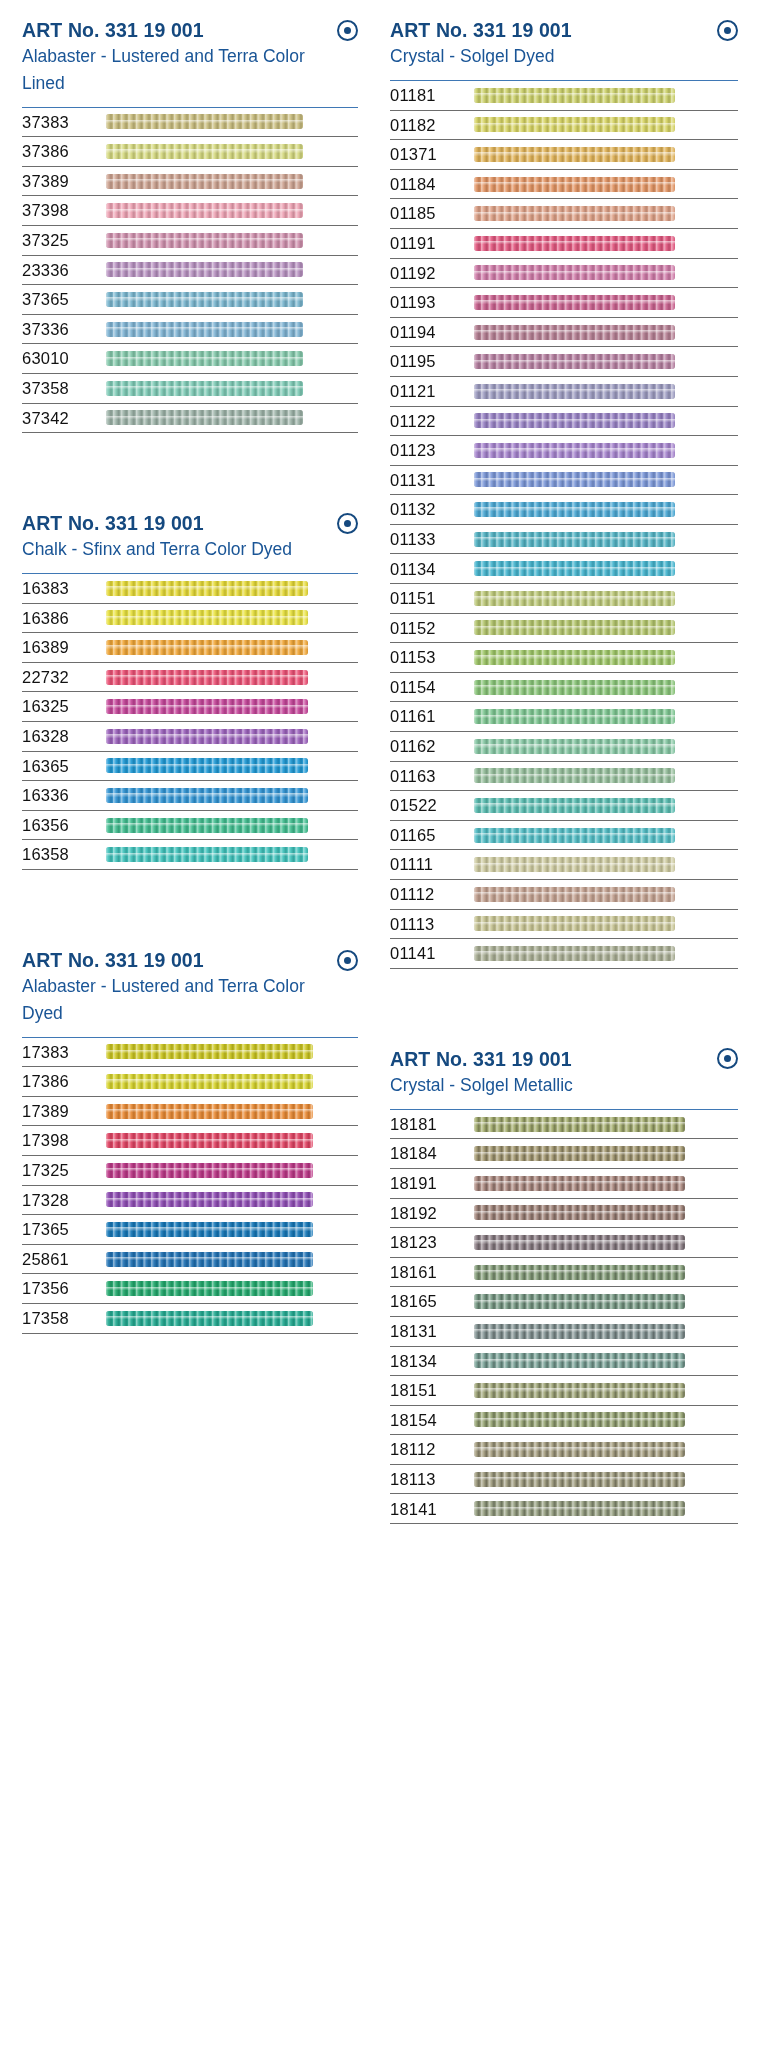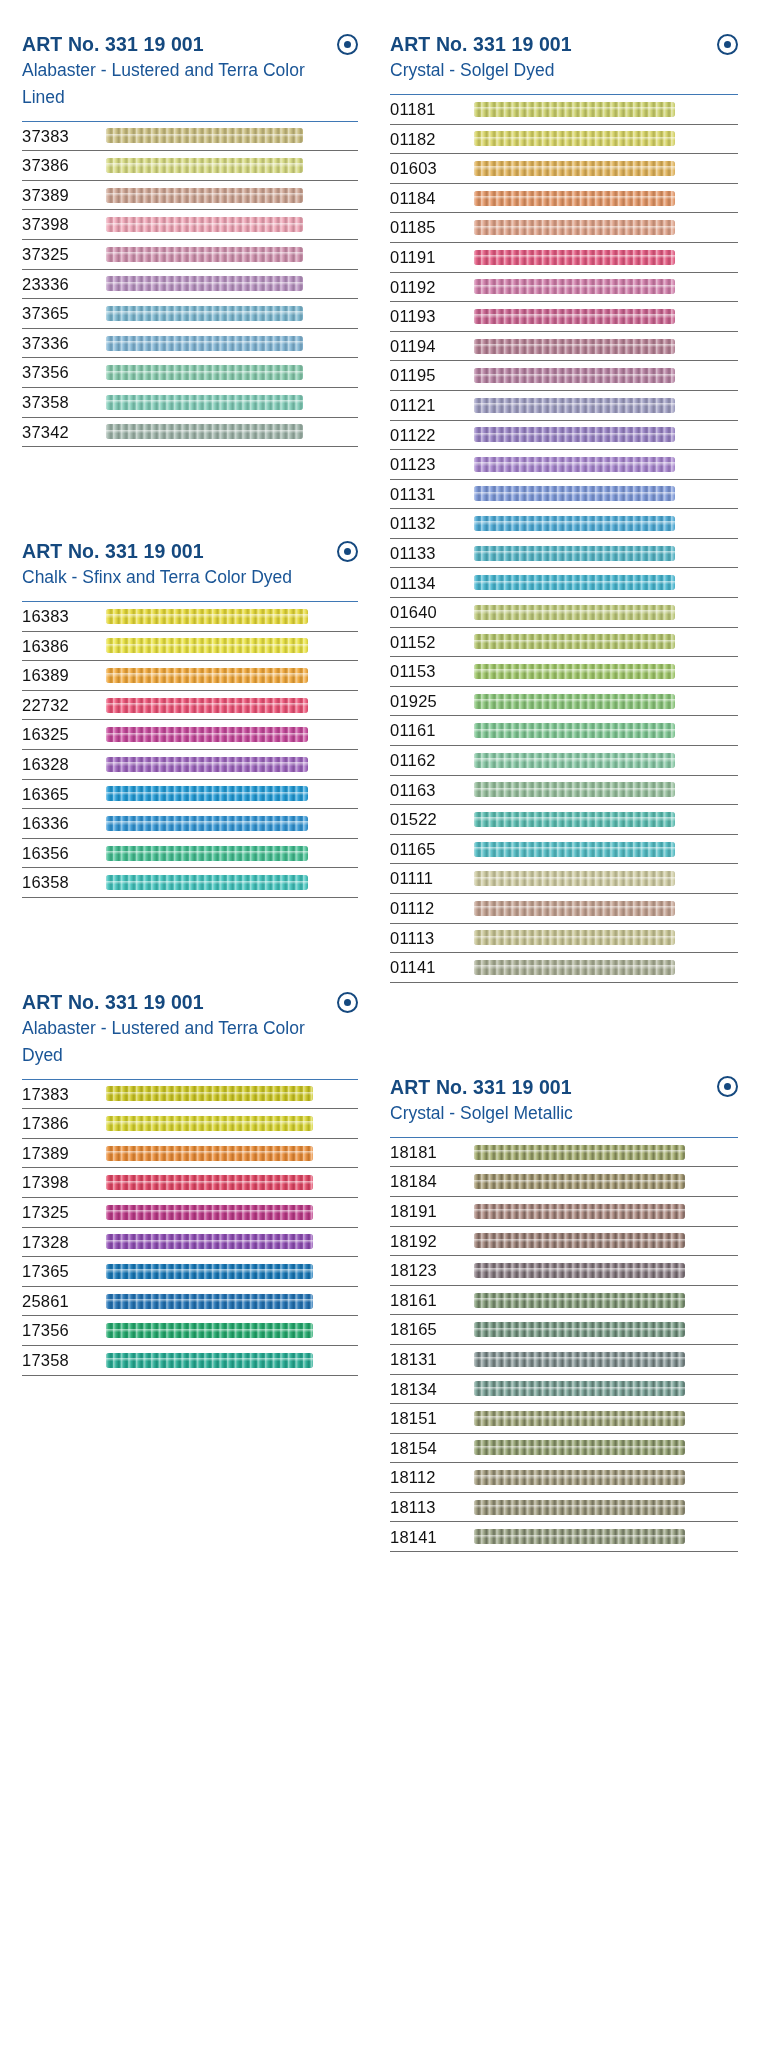--- a/index.html
+++ b/index.html
@@ -26,21 +26,21 @@
     box-sizing:border-box;
     padding:0 22px 0 22px;
   }
   .col-right{padding-left:10px;padding-right:22px;}
 
   .panel{margin-bottom:6px;}
   .panel-spacer{height:54px;}
 
   
   .panel-head{
-    padding-top:32px;
+    padding-top:18px;
   }
   .art-row{
     display:flex;
     align-items:center;
     justify-content:space-between;
     gap:10px;
   }
   .art-no{
     color:#15497f;
     font-size:19.5px;
@@ -200,21 +200,21 @@
                 <div class="strip" style="background: rgb(121, 182, 207); width: 78%;"></div>
               </div>
             </div>
             <div class="row">
               <div class="code">37336</div>
               <div class="strip-wrap">
                 <div class="strip" style="background: rgb(127, 180, 212); width: 78%;"></div>
               </div>
             </div>
             <div class="row">
-              <div class="code">37356</div>
+              <div class="code">63010</div>
               <div class="strip-wrap">
                 <div class="strip" style="background: rgb(132, 201, 171); width: 78%;"></div>
               </div>
             </div>
             <div class="row">
               <div class="code">37358</div>
               <div class="strip-wrap">
                 <div class="strip" style="background: rgb(126, 203, 182); width: 78%;"></div>
               </div>
             </div>
@@ -390,21 +390,21 @@
                 <div class="strip" style="background: rgb(203, 208, 106); width: 76%;"></div>
               </div>
             </div>
             <div class="row">
               <div class="code">01182</div>
               <div class="strip-wrap">
                 <div class="strip" style="background: rgb(215, 212, 100); width: 76%;"></div>
               </div>
             </div>
             <div class="row">
-              <div class="code">01603</div>
+              <div class="code">01371</div>
               <div class="strip-wrap">
                 <div class="strip" style="background: rgb(224, 178, 87); width: 76%;"></div>
               </div>
             </div>
             <div class="row">
               <div class="code">01184</div>
               <div class="strip-wrap">
                 <div class="strip" style="background: rgb(226, 148, 99); width: 76%;"></div>
               </div>
             </div>
@@ -480,39 +480,39 @@
                 <div class="strip" style="background: rgb(82, 179, 196); width: 76%;"></div>
               </div>
             </div>
             <div class="row">
               <div class="code">01134</div>
               <div class="strip-wrap">
                 <div class="strip" style="background: rgb(69, 181, 207); width: 76%;"></div>
               </div>
             </div>
             <div class="row">
-              <div class="code">01640</div>
+              <div class="code">01151</div>
               <div class="strip-wrap">
                 <div class="strip" style="background: rgb(188, 200, 120); width: 76%;"></div>
               </div>
             </div>
             <div class="row">
               <div class="code">01152</div>
               <div class="strip-wrap">
                 <div class="strip" style="background: rgb(178, 196, 107); width: 76%;"></div>
               </div>
             </div>
             <div class="row">
               <div class="code">01153</div>
               <div class="strip-wrap">
                 <div class="strip" style="background: rgb(157, 197, 102); width: 76%;"></div>
               </div>
             </div>
             <div class="row">
-              <div class="code">01925</div>
+              <div class="code">01154</div>
               <div class="strip-wrap">
                 <div class="strip" style="background: rgb(136, 196, 119); width: 76%;"></div>
               </div>
             </div>
             <div class="row">
               <div class="code">01161</div>
               <div class="strip-wrap">
                 <div class="strip" style="background: rgb(124, 197, 144); width: 76%;"></div>
               </div>
             </div>

